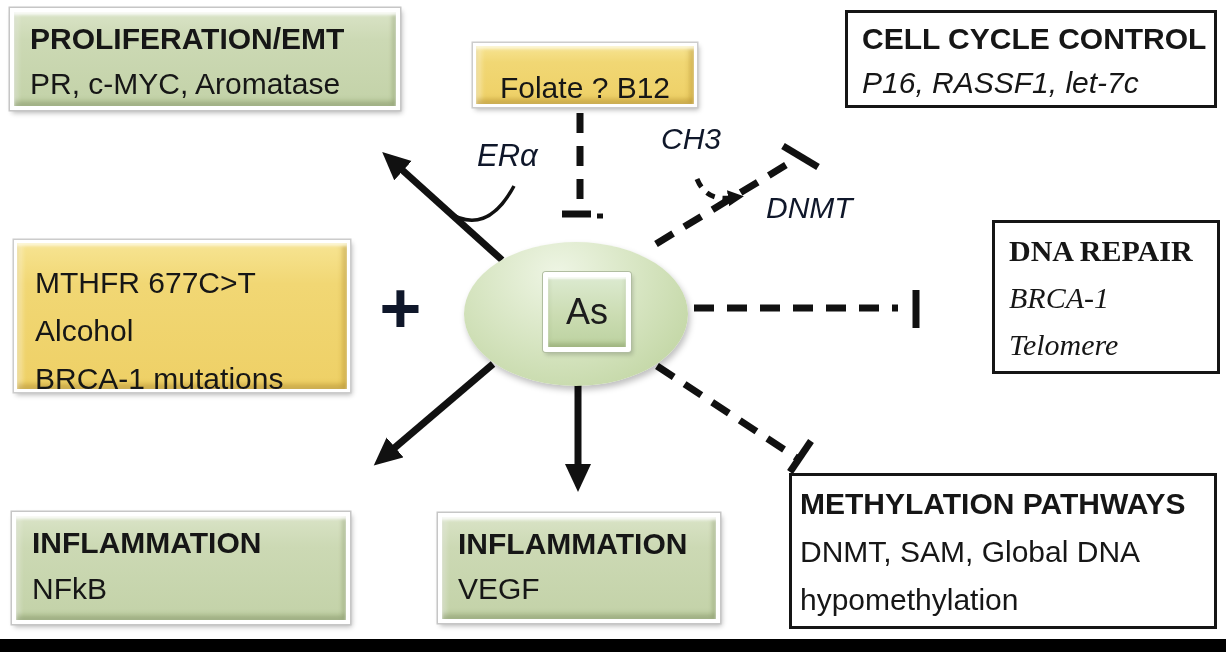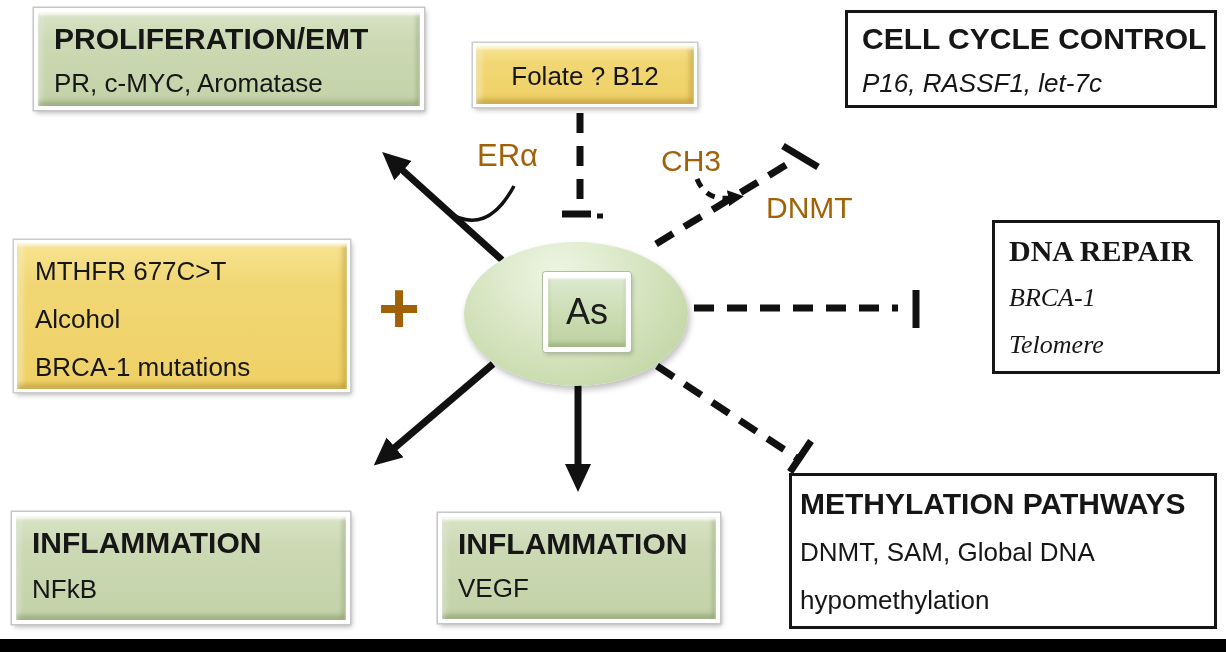--- a/index.html
+++ b/index.html
@@ -24,33 +24,33 @@
   }
   
   .yellow-box{
     background:linear-gradient(180deg,#f7e492 0%,#f1d774 28%,#eed066 100%);
     border:3px solid #ffffff;
     box-shadow:0 0 0 1.5px #cccccc,2px 3px 5px rgba(0,0,0,0.28),
       inset 0 3px 3px rgba(255,252,230,0.8),
       inset 0 -5px 5px rgba(155,115,20,0.38),
       inset 5px 0 5px rgba(255,248,215,0.55),
       inset -5px 0 5px rgba(155,115,20,0.28);
-    padding:4px 18px;
+    padding:16px 18px;
   }
   
   .white-box{
     background:#ffffff;border:3px solid #151515;padding:4px 14px;
   }
 
   .title{font-weight:700;font-size:30px;line-height:45px;white-space:nowrap;}
-  .body-line{font-weight:400;font-size:26px;line-height:45px;white-space:nowrap;}
+  .body-line{font-weight:400;font-size:30px;line-height:45px;white-space:nowrap;}
   .italic{font-style:italic;}
 
   
-  #box-proliferation{left:10px;top:8px;width:390px;height:102px;margin-left:24px;}
+  #box-proliferation{left:10px;top:8px;width:390px;height:102px;}
   #box-folate{left:473px;top:43px;width:224px;height:64px;text-align:center;}
   #box-folate .body-line{line-height:52px;}
   #box-cellcycle{left:845px;top:10px;width:372px;height:98px;}
   #box-cellcycle .title,#box-cellcycle .body-line{line-height:44px;}
   #box-riskfactors{left:14px;top:240px;width:336px;height:152px;}
   #box-riskfactors .body-line{line-height:48px;}
   #box-dnarepair{left:992px;top:220px;width:228px;height:154px;}
   #box-dnarepair .title,#box-dnarepair .body-line{line-height:47px;font-family:Liberation Serif, serif;}
   #box-inflammation{left:12px;top:512px;width:338px;height:112px;}
   #box-inflammation .title,#box-inflammation .body-line{line-height:46px;}
@@ -69,24 +69,24 @@
     left:543px;top:272px;width:78px;height:70px;
     background:linear-gradient(180deg,#dcead0 0%,#cbdcb2 55%,#bcd2a0 100%);
     border:5px solid #ffffff;border-radius:3px;
     box-shadow:0 0 0 1px #b0bda0,2px 3px 4px rgba(0,0,0,0.18),
       inset 0 2px 2px rgba(255,255,255,0.8),inset 0 -4px 4px rgba(95,115,60,0.3);
     display:flex;align-items:center;justify-content:center;
     font-size:36px;color:#1c1c1c;z-index:3;
   }
 
   
-  .annot{z-index:2;font-size:30px;color:#a16207;white-space:nowrap;}
+  .annot{z-index:2;font-size:30px;color:#0f172a;white-space:nowrap;font-style:italic;}
   #annot-plus{left:366px;top:268px;width:66px;text-align:center;font-size:72px;font-weight:700;line-height:80px;}
   #annot-era{left:477px;top:138px;font-size:31px;}
-  #annot-ch3{left:661px;top:144px;}
+  #annot-ch3{left:661px;top:122px;}
   #annot-dnmt{left:766px;top:191px;}
 
   #bottom-bar{left:0;top:639px;width:1226px;height:13px;background:#000;z-index:4;}
 </style>
 </head>
 <body>
 
 <div id="canvas">
 
   <svg class="wires" width="1226" height="652" viewBox="0 0 1226 652">

